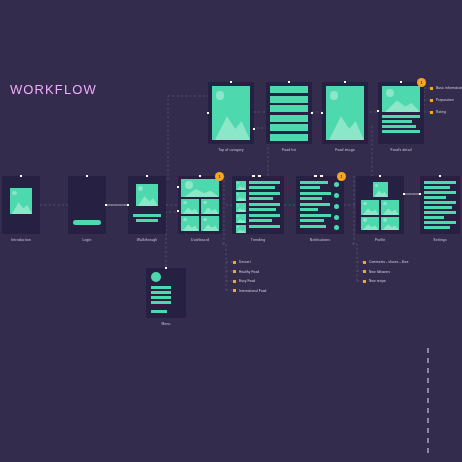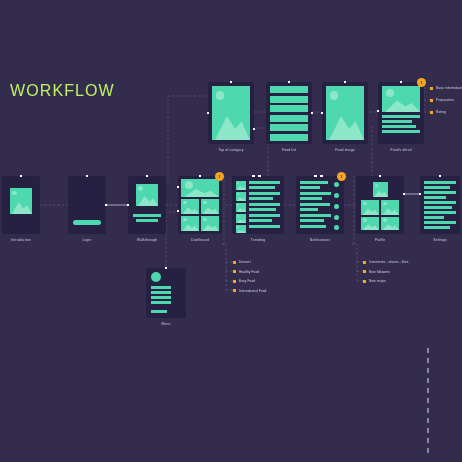--- a/index.html
+++ b/index.html
@@ -7,21 +7,21 @@
     width:462px;height:462px;
     background:#332c4d;
     font-family:"Liberation Sans", sans-serif;
     overflow:hidden;
     position:relative;
   }
   #canvas{position:absolute;left:0;top:0;width:462px;height:462px;}
 
   .title{
     position:absolute;left:10px;top:82px;
-    color:#bef264;font-size:16px;letter-spacing:1.1px;font-weight:400;
+    color:#f0abfc;font-size:13px;letter-spacing:1.1px;font-weight:400;
   }
 
   
   .node{position:absolute;}
   .screen{
     background:#262142;
     border-radius:1px;
     position:relative;
     box-sizing:border-box;
   }

